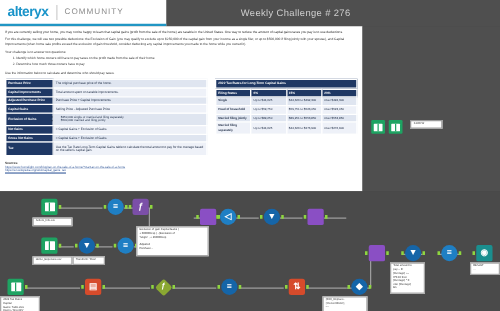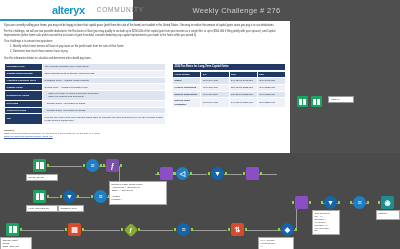--- a/index.html
+++ b/index.html
@@ -14,21 +14,21 @@
   
   .header {
     position: absolute; left: 0; top: 0; width: 400px; height: 21px;
     background: #4f4f4f;
     display: flex; align-items: center;
   }
   .logo-box {
     height: 21px; width: 133px;
     background: #ffffff;
     border-bottom: 2px solid #2196c4;
-    display: flex; align-items: center; padding-left: 46px;
+    display: flex; align-items: center;
   }
   .logo-text {
     font-size: 11px; font-weight: bold; letter-spacing: -0.4px;
     color: #1a94c9; padding-left: 6px;
   }
   .logo-divider {
     width: 1px; height: 12px; background: #d0d0d0; margin: 0 6px;
   }
   .logo-community {
     font-size: 6.5px; letter-spacing: 0.8px; color: #8b8b8b;

